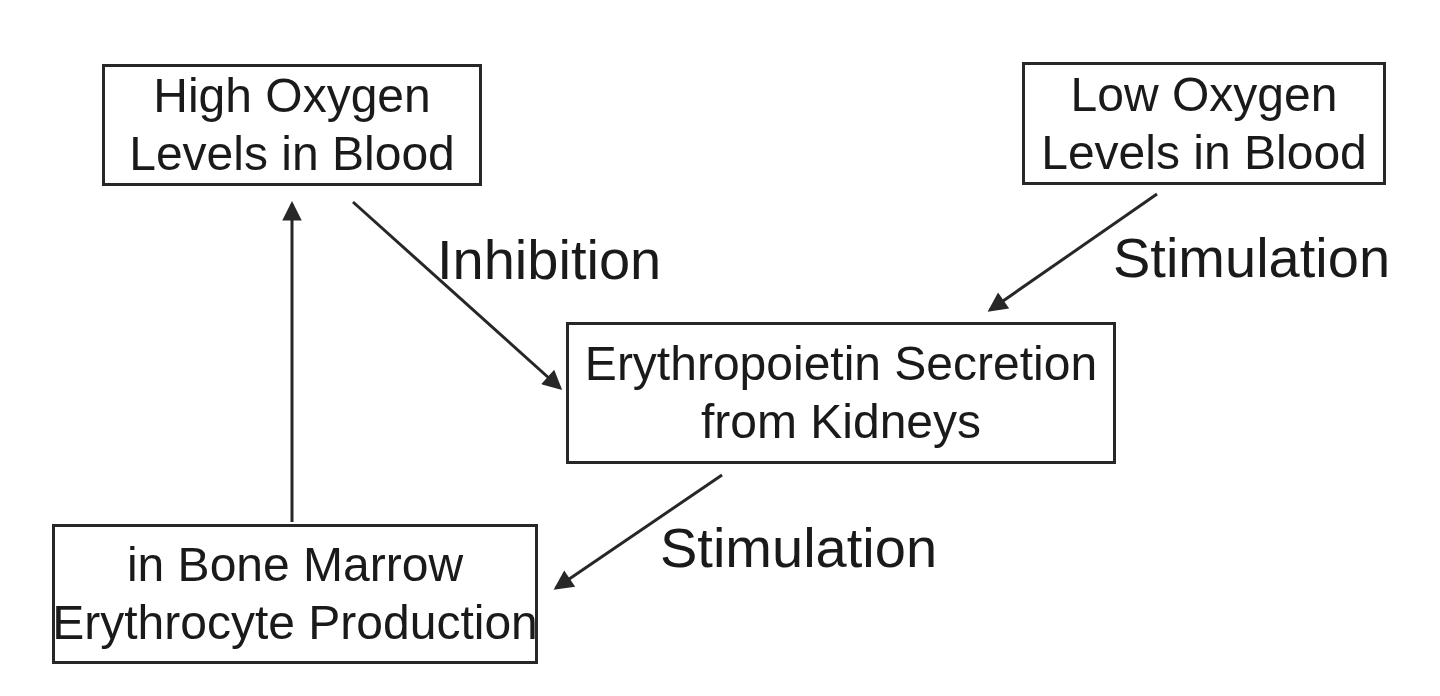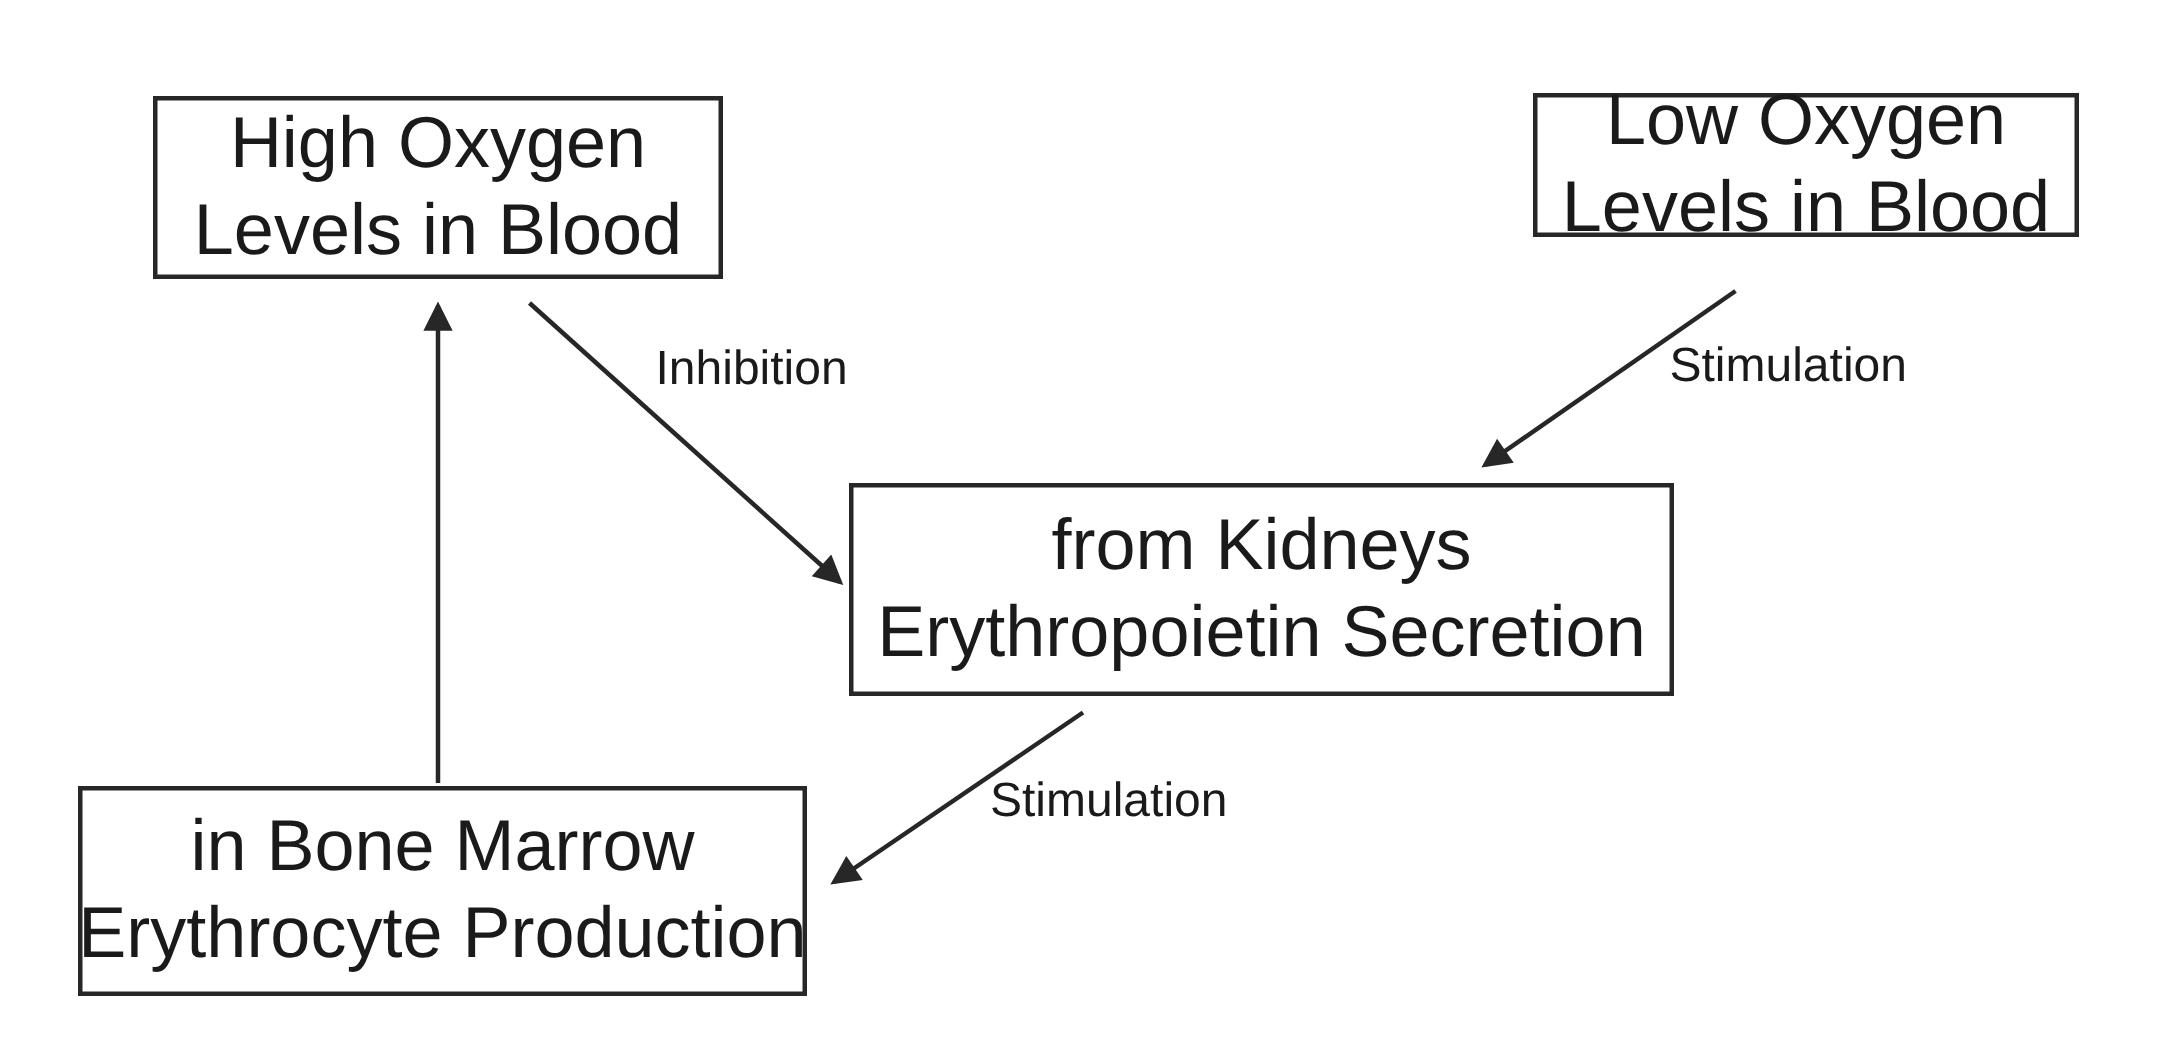--- a/index.html
+++ b/index.html
@@ -46,21 +46,21 @@
     text-align: center;
     font-size: 48px;
     line-height: 1.2;
   }
   .node .line {
     white-space: nowrap;
   }
   .edge-label {
     position: absolute;
     color: var(--text);
-    font-size: 32px;
+    font-size: 56px;
     white-space: nowrap;
   }
 </style>
 </head>
 <body>
 
 <div class="canvas">
 
   <svg class="arrows" viewBox="0 0 1440 696" xmlns="http://www.w3.org/2000/svg">
     <defs>
@@ -72,28 +72,28 @@
     <line x1="353" y1="202" x2="560" y2="388" marker-end="url(#arrowhead)"></line>
     <line x1="1157" y1="194" x2="990" y2="310" marker-end="url(#arrowhead)"></line>
     <line x1="722" y1="475" x2="556" y2="588" marker-end="url(#arrowhead)"></line>
   </svg>
 
   <div class="node" style="left:102px; top:64px; width:380px; height:122px;">
     <span class="line">High Oxygen</span>
     <span class="line">Levels in Blood</span>
   </div>
 
-  <div class="node" style="left:1022px; top:62px; width:364px; height:96px;">
+  <div class="node" style="left:1022px; top:62px; width:364px; height:123px;">
     <span class="line">Low Oxygen</span>
     <span class="line">Levels in Blood</span>
   </div>
 
   <div class="node" style="left:566px; top:322px; width:550px; height:142px;">
+    <span class="line">Erythropoietin Secretion</span>
     <span class="line">from Kidneys</span>
-    <span class="line">Erythropoietin Secretion</span>
   </div>
 
   <div class="node" style="left:52px; top:524px; width:486px; height:140px;">
     <span class="line">in Bone Marrow</span>
     <span class="line">Erythrocyte Production</span>
   </div>
 
   <div class="edge-label" style="left:437px; top:227px;">Inhibition</div>
 
   <div class="edge-label" style="left:1113px; top:225px;">Stimulation</div>

